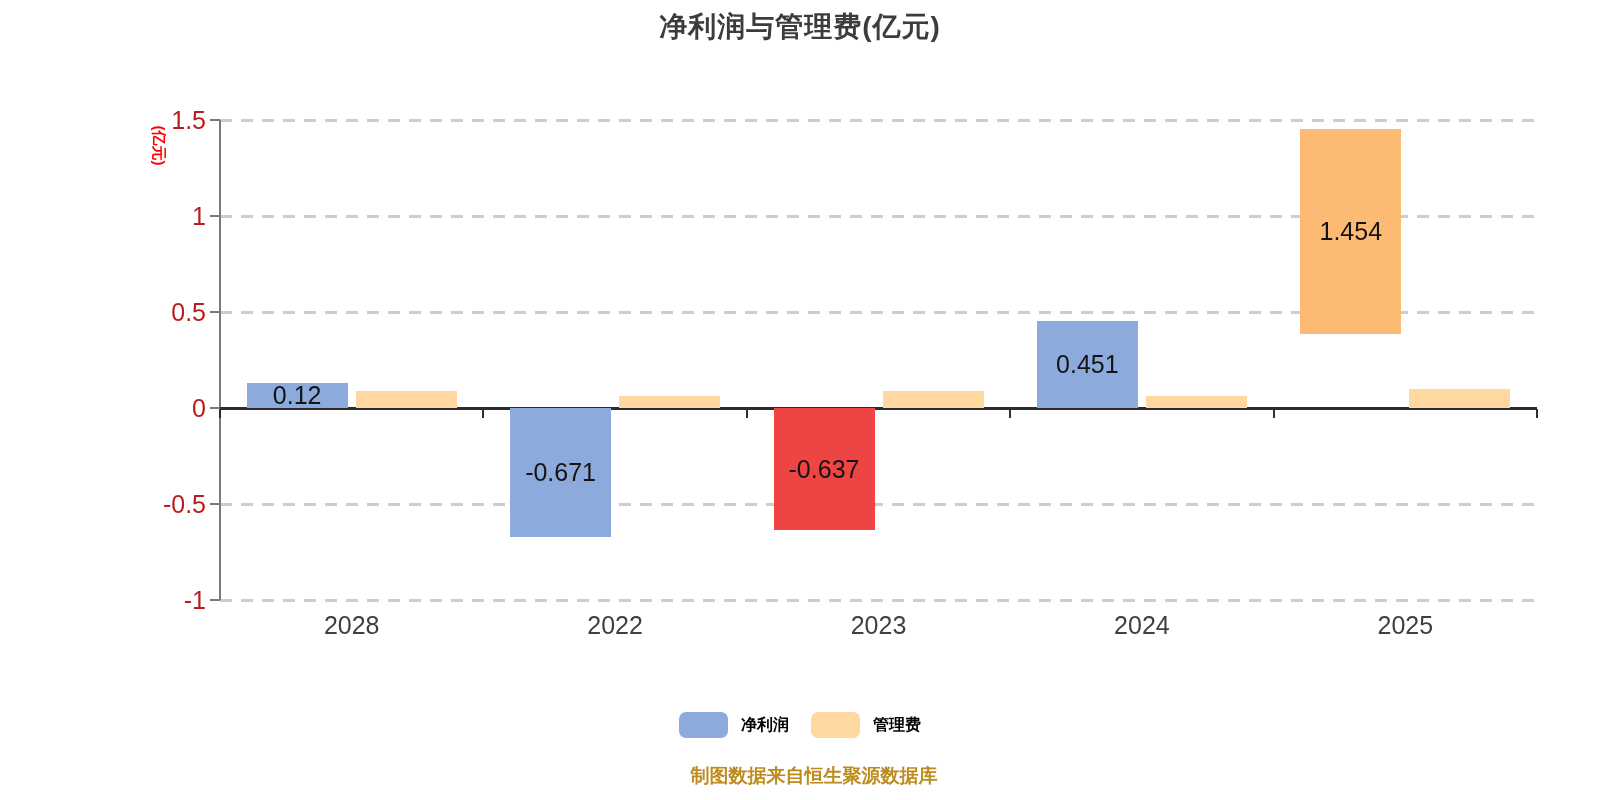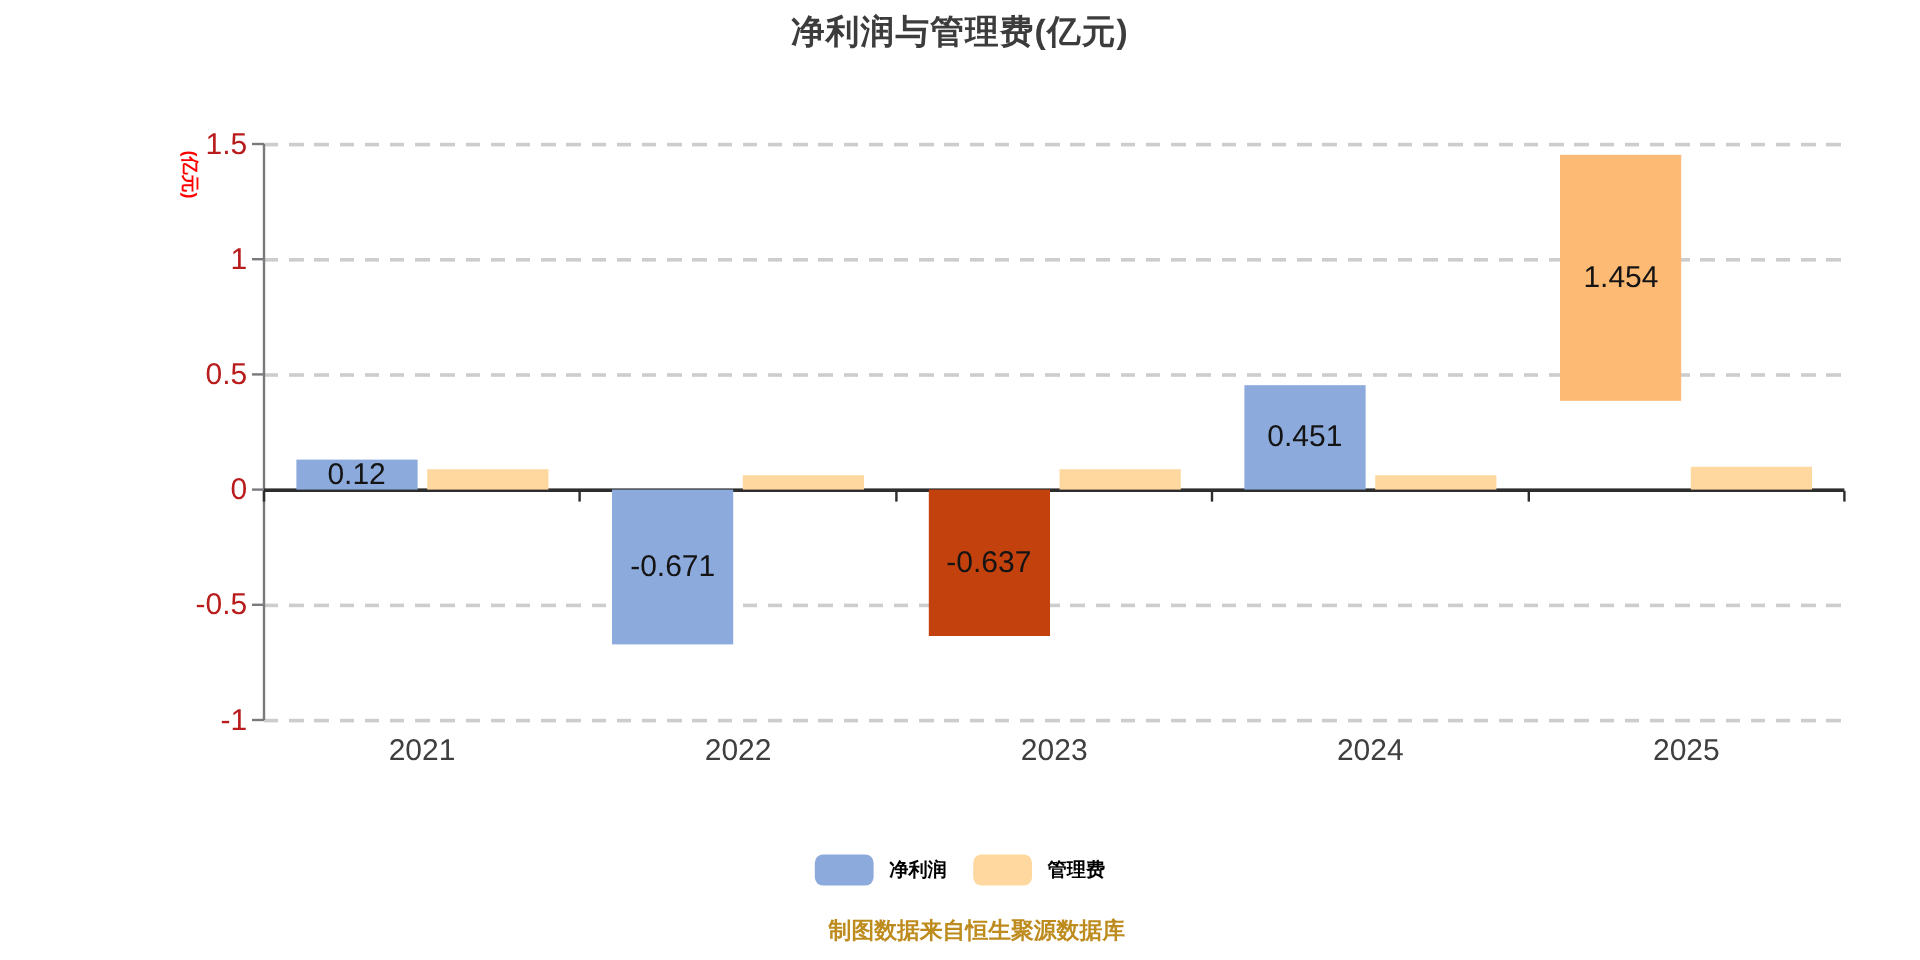--- a/index.html
+++ b/index.html
@@ -55,32 +55,32 @@
       <div class="ystub" style="left: 210px; top: 599px;"></div>
       <div class="ylab" style="left: 130px; top: 585px;">-1</div>
       <div class="yaxis" style="left: 219px; top: 120px; height: 480px;"></div>
       <div class="zero" style="left: 220px; top: 406.5px; width: 1317px;"></div>
       <div class="xtick" style="left: 219px; top: 409px;"></div>
       <div class="xtick" style="left: 482.4px; top: 409px;"></div>
       <div class="xtick" style="left: 745.8px; top: 409px;"></div>
       <div class="xtick" style="left: 1009.2px; top: 409px;"></div>
       <div class="xtick" style="left: 1272.6px; top: 409px;"></div>
       <div class="xtick" style="left: 1536px; top: 409px;"></div>
-      <div class="xlab" style="left: 281.7px; top: 611px;">2021</div>
+      <div class="xlab" style="left: 281.7px; top: 611px;">2028</div>
       <div class="bar" style="left: 246.7px; top: 383.04px; width: 101px; height: 24.96px; background: rgb(140, 170, 220);">
         <div class="blab">0.12</div>
       </div>
       <div class="bar" style="left: 355.7px; top: 390.72px; width: 101px; height: 17.28px; background: rgb(254, 216, 158);"></div>
       <div class="xlab" style="left: 545.1px; top: 611px;">2022</div>
       <div class="bar" style="left: 510.1px; top: 408px; width: 101px; height: 128.832px; background: rgb(140, 170, 220);">
         <div class="blab">-0.671</div>
       </div>
       <div class="bar" style="left: 619.1px; top: 396.48px; width: 101px; height: 11.52px; background: rgb(254, 216, 158);"></div>
       <div class="xlab" style="left: 808.5px; top: 611px;">2023</div>
-      <div class="bar" style="left: 773.5px; top: 408px; width: 101px; height: 122.304px; background: #c2410c;">
+      <div class="bar" style="left: 773.5px; top: 408px; width: 101px; height: 122.304px; background: #ef4444;">
         <div class="blab">-0.637</div>
       </div>
       <div class="bar" style="left: 882.5px; top: 390.72px; width: 101px; height: 17.28px; background: rgb(254, 216, 158);"></div>
       <div class="xlab" style="left: 1071.9px; top: 611px;">2024</div>
       <div class="bar" style="left: 1036.9px; top: 321.408px; width: 101px; height: 86.592px; background: rgb(140, 170, 220);">
         <div class="blab">0.451</div>
       </div>
       <div class="bar" style="left: 1145.9px; top: 396.48px; width: 101px; height: 11.52px; background: rgb(254, 216, 158);"></div>
       <div class="xlab" style="left: 1335.3px; top: 611px;">2025</div>
       <div class="bar" style="left: 1300.3px; top: 128.832px; width: 101px; height: 205px; background: #fdba74;">

